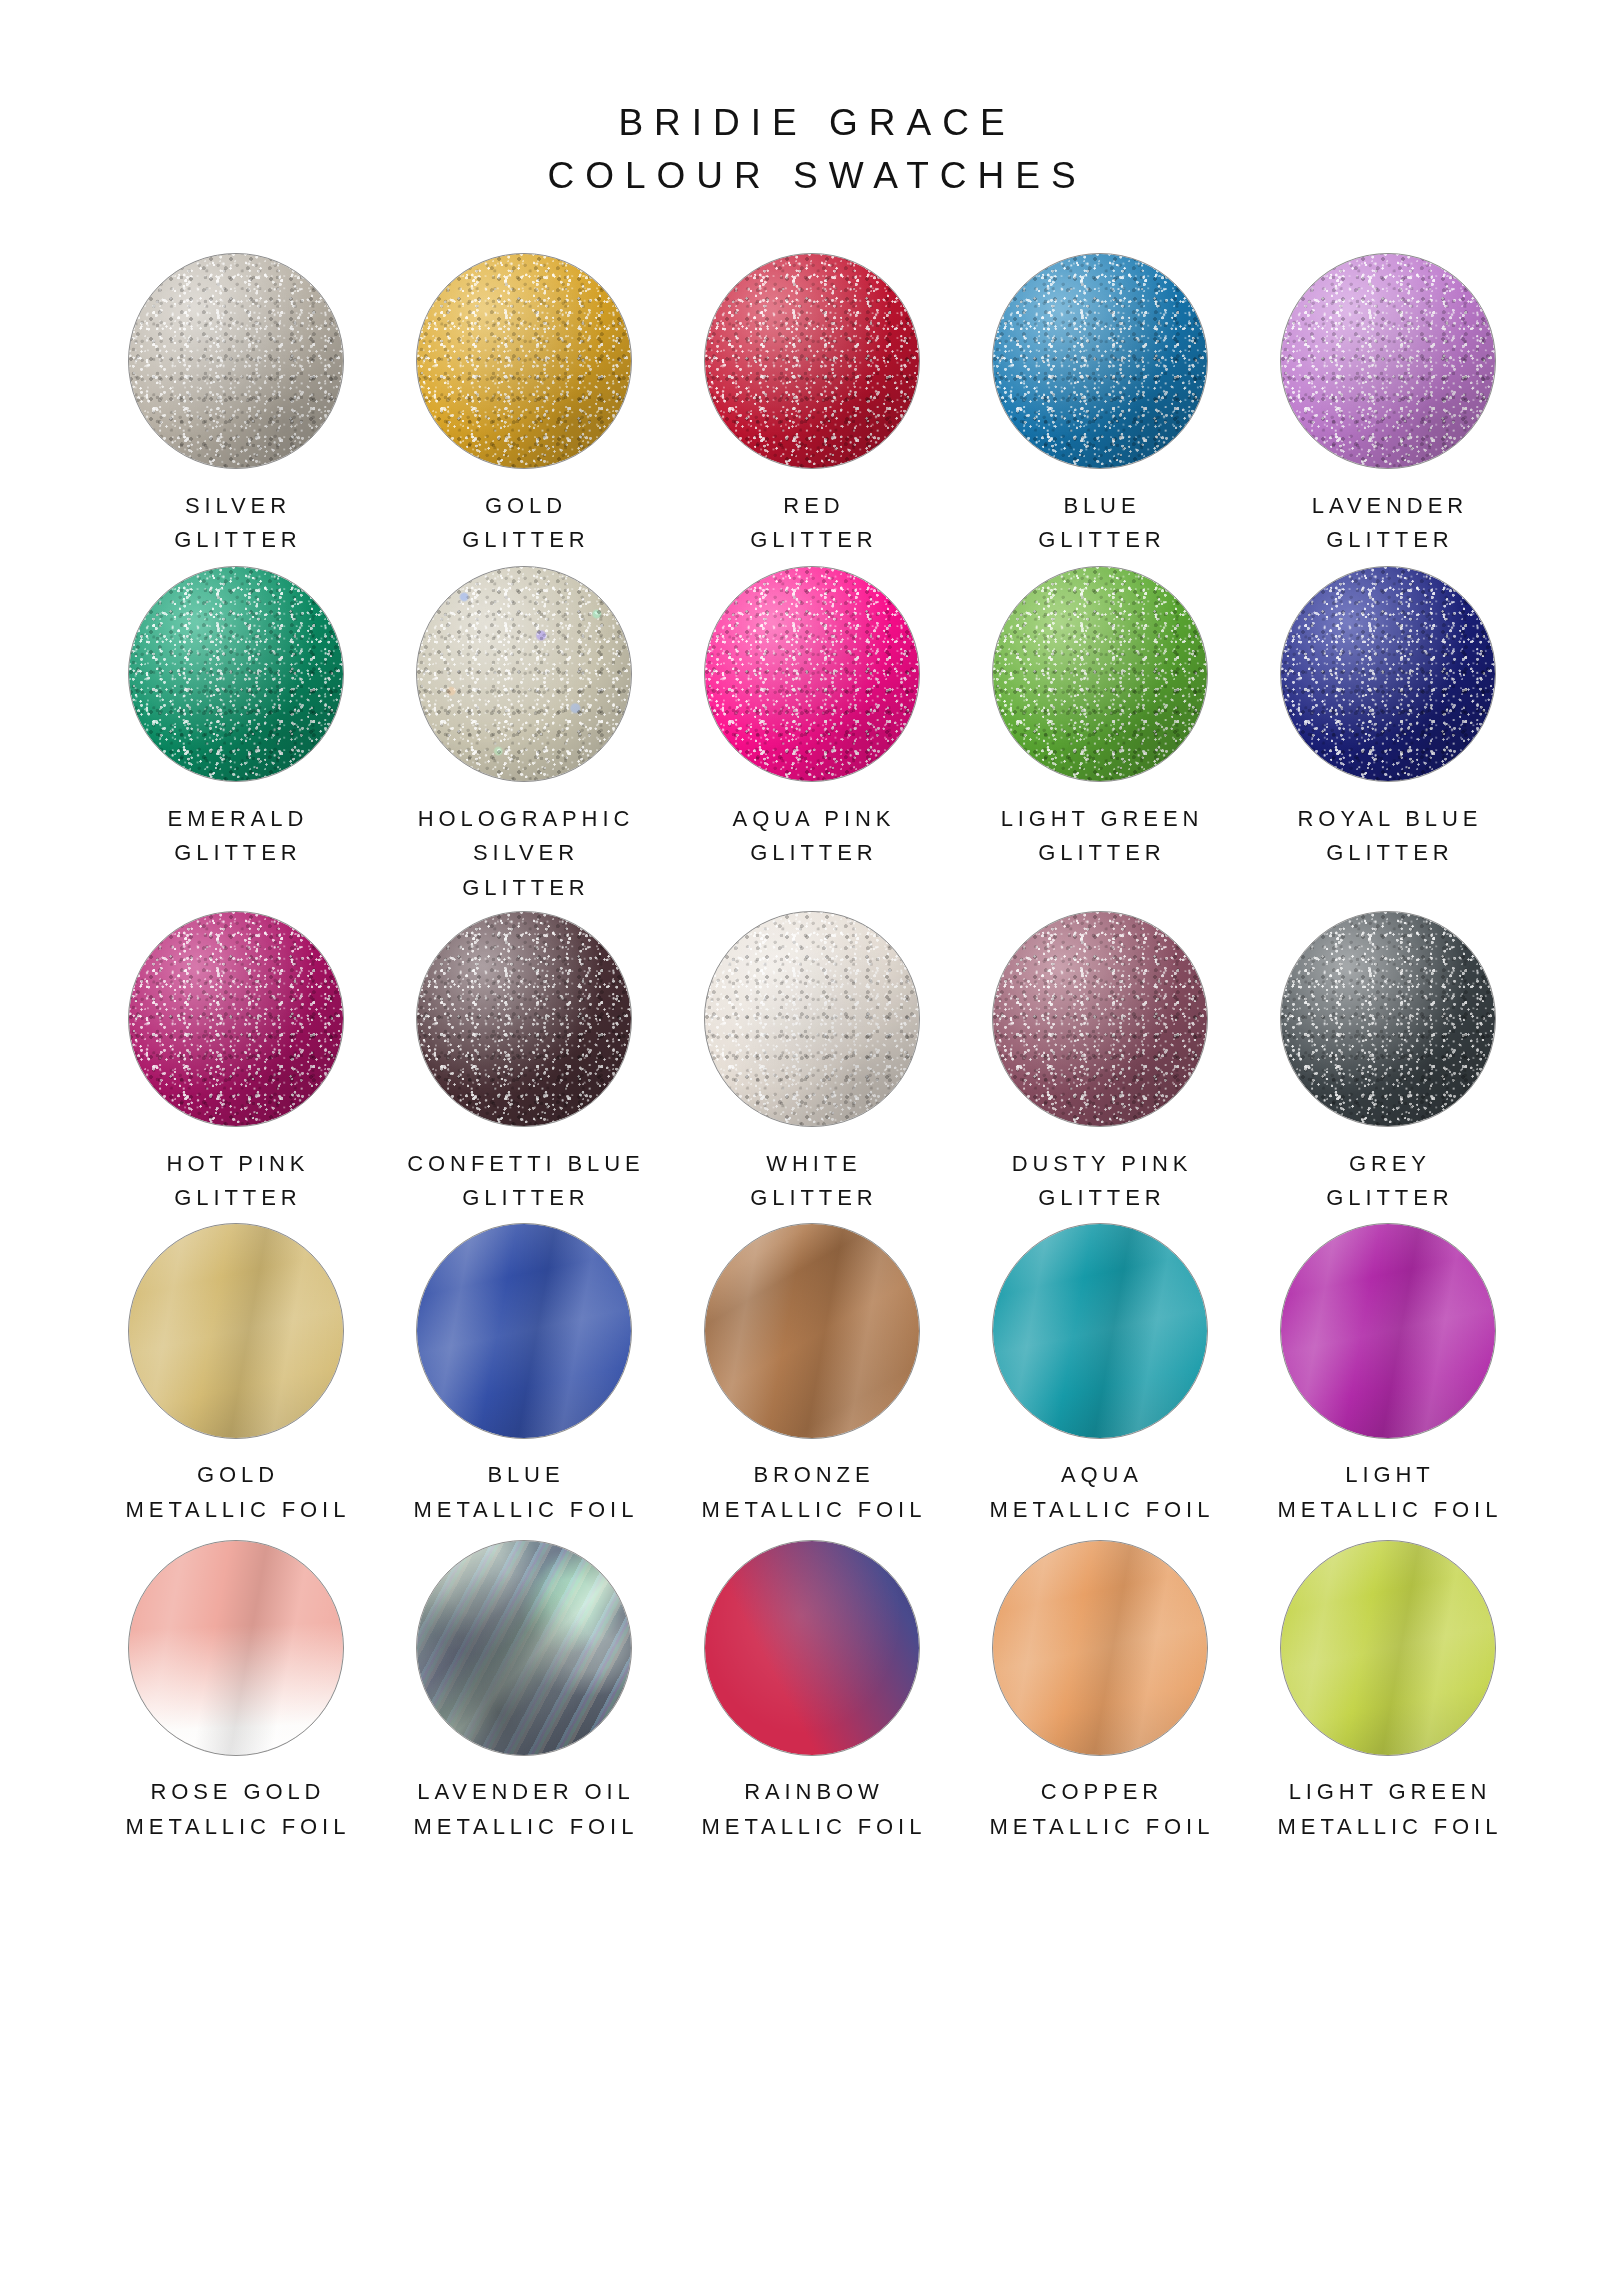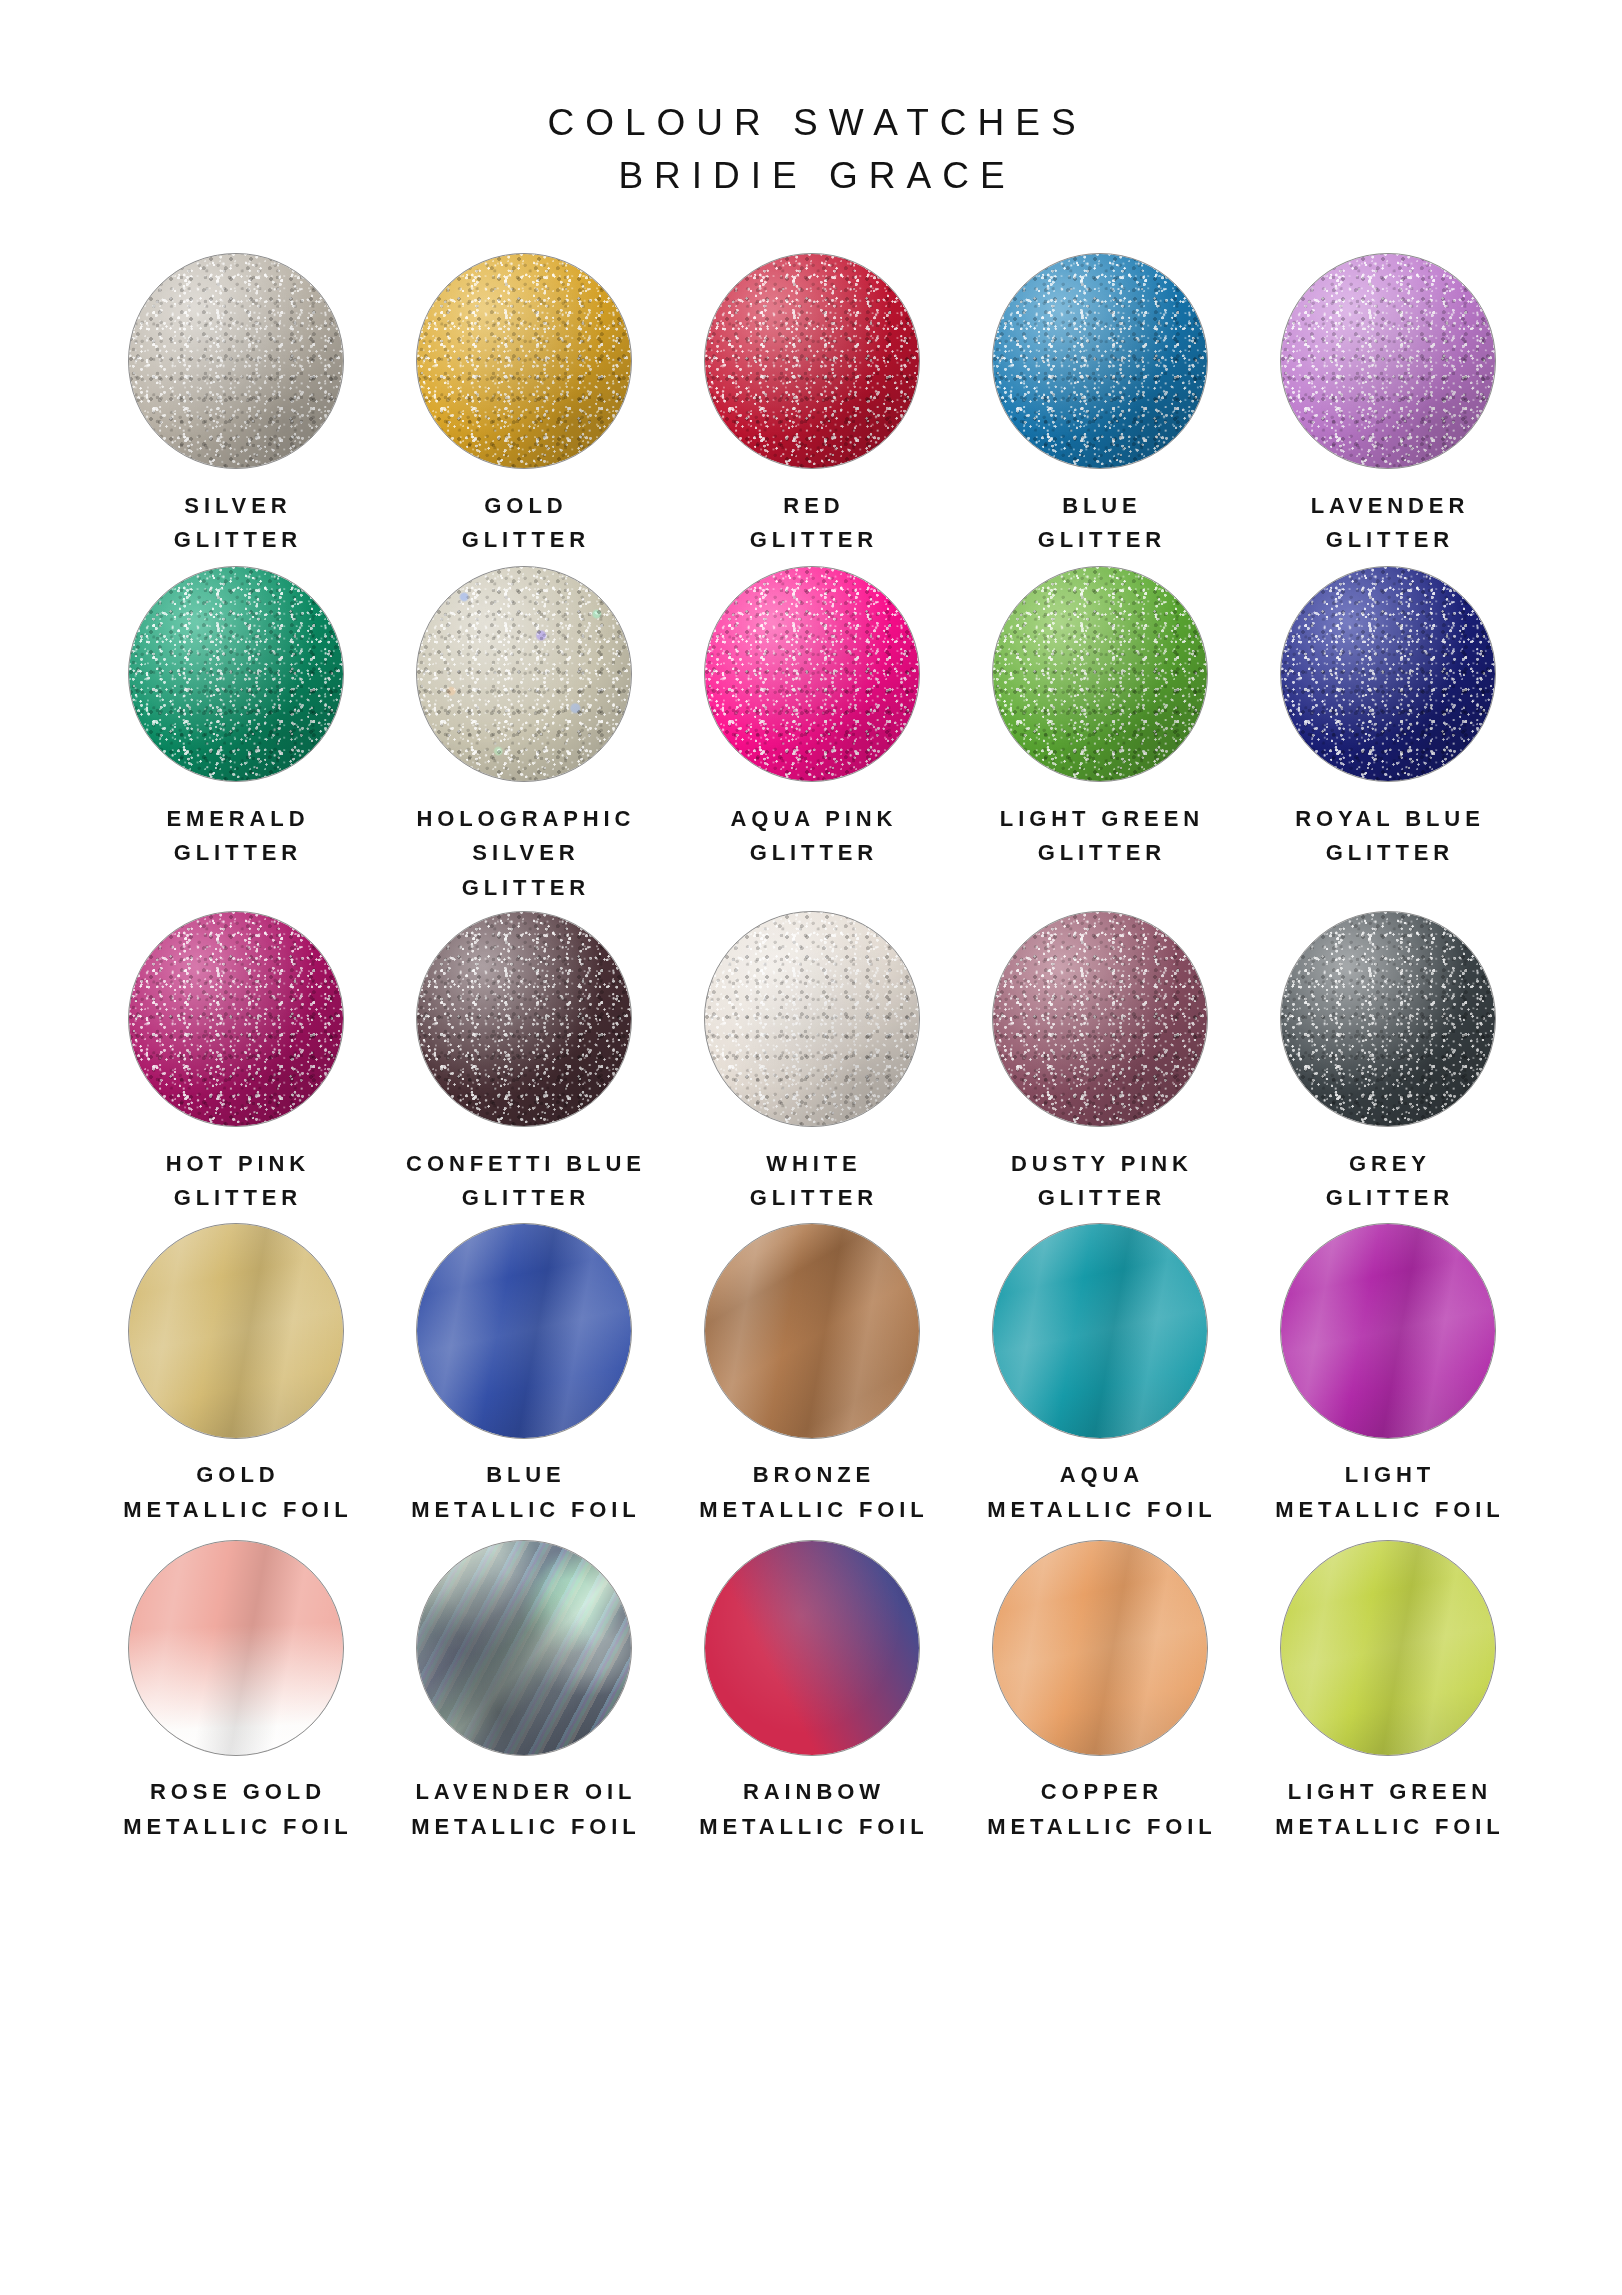--- a/index.html
+++ b/index.html
@@ -71,21 +71,21 @@
     border-radius: 50%;
   }
 
   .label {
     margin-top: 19.6px;
     text-align: center;
     font-size: 22px;
     letter-spacing: 4.9px;
     line-height: 1.58;
     text-indent: 4.9px;
-    font-weight: 700;
+    font-weight: 400;
     color: #141414;
     white-space: nowrap;
   }
   .label .l2 { display: block; }
   .label .l3 { display: block; }
 
   
   .glitter::before,
   .glitter::after {
     content: "";
@@ -151,22 +151,22 @@
         rgba(255,255,255,0) 100%);
     pointer-events: none;
   }
 </style>
 </head>
 <body style="background: rgb(255, 255, 255);">
 
 <div class="page">
 
   <div class="header">
+    <div class="line">BRIDIE GRACE</div>
     <div class="line">COLOUR SWATCHES</div>
-    <div class="line">BRIDIE GRACE</div>
   </div>
 
   <div class="rowgroup r1">
       <div class="cell">
         <div class="swatch" style="border-color: rgb(142, 142, 142);">
           <div class="tex glitter" style="background-color: rgb(185, 178, 166); background-image: radial-gradient(circle at 30% 25%, rgb(210, 205, 197) 0%, rgb(185, 178, 166) 55%, rgb(139, 134, 125) 100%);">
             <div class="sheen"></div>
           </div>
         </div>
         <div class="label"><span>SILVER</span><span class="l2">GLITTER</span></div>

